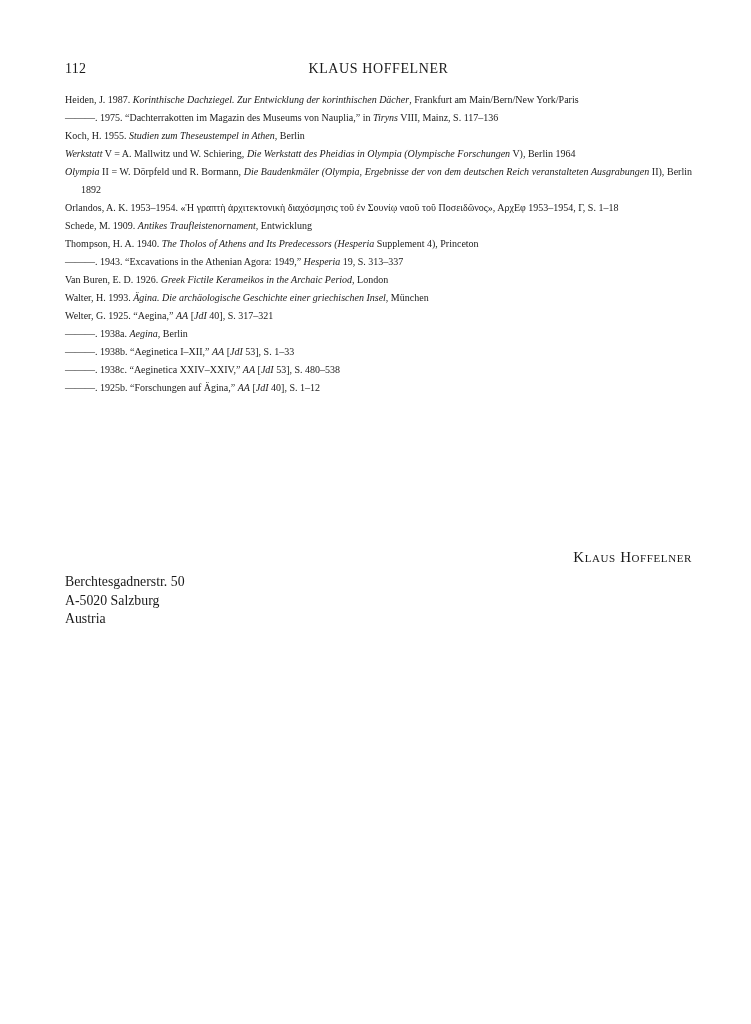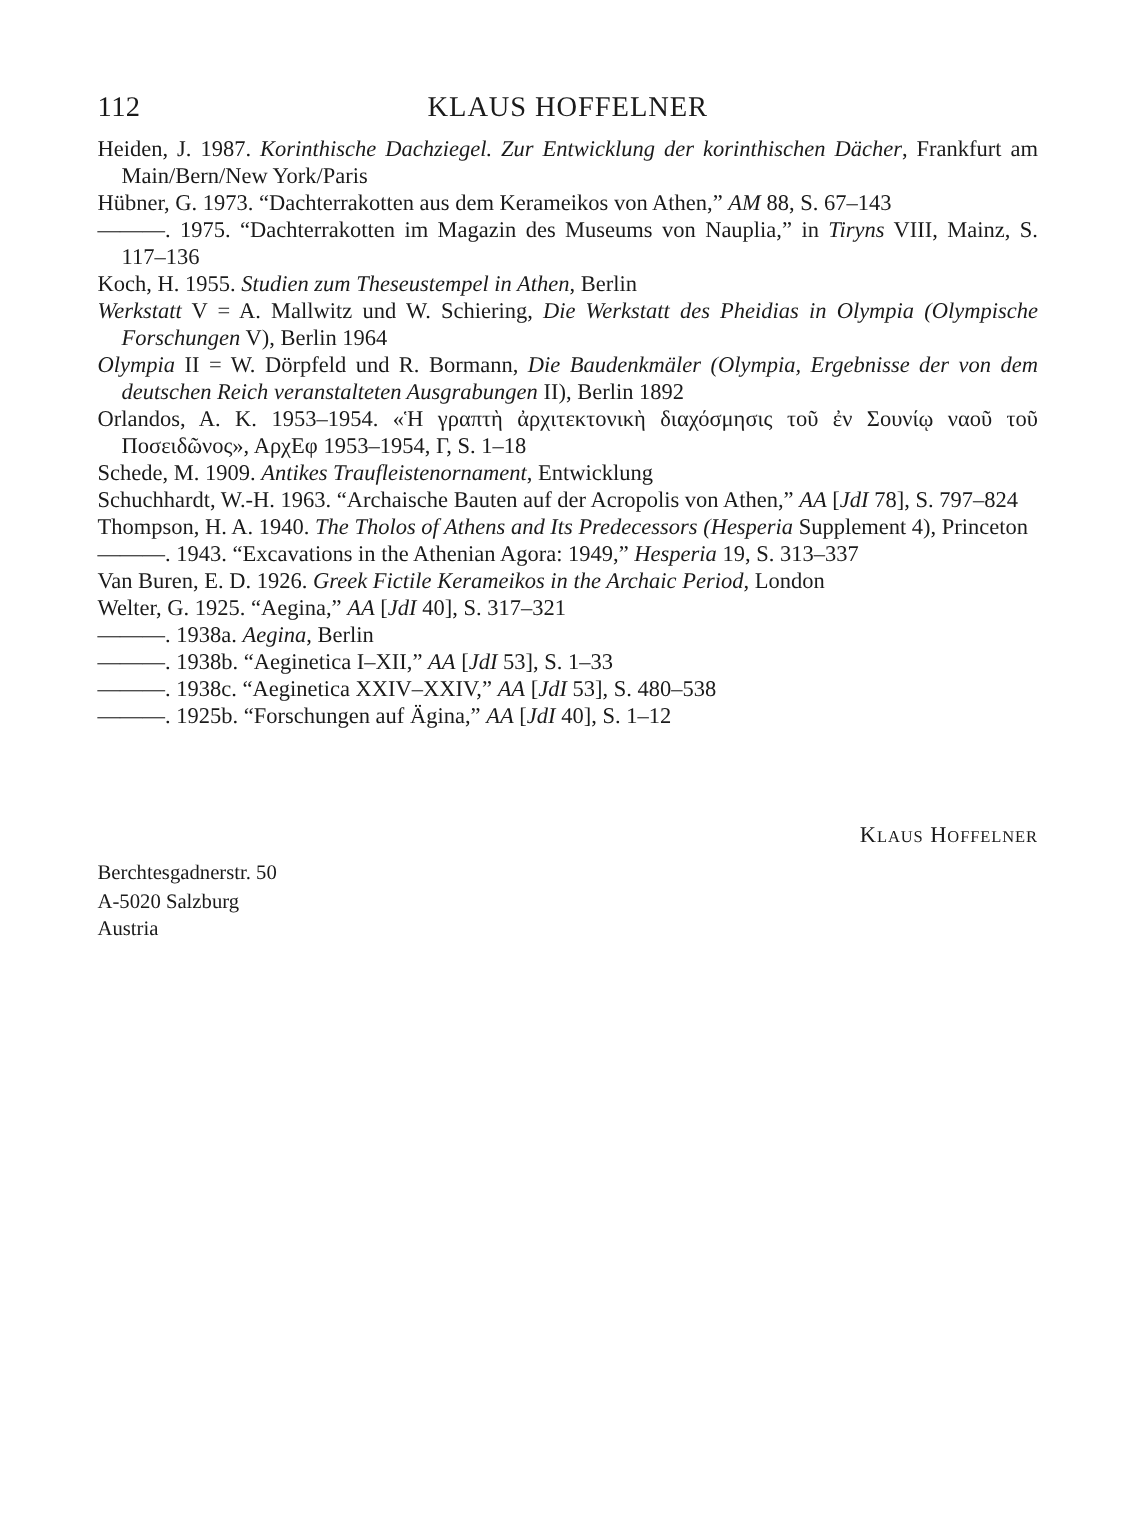--- a/index.html
+++ b/index.html
@@ -15,38 +15,38 @@
     height: 1024px;
     background: #ffffff;
     overflow: hidden;
   }
   .page-header {
     position: absolute;
     top: 61px;
     left: 65px;
     width: 627px;
     height: 18px;
-    font-size: 19px;
+    font-size: 14px;
   }
   .page-number {
     position: absolute;
     left: 0;
     top: 0;
     letter-spacing: 0.3px;
   }
   .running-head {
     text-align: center;
     letter-spacing: 0.6px;
   }
   .bibliography {
     position: absolute;
     top: 91px;
     left: 65px;
     width: 627px;
-    font-size: 15px;
+    font-size: 10px;
     line-height: 18px;
   }
   .bib-entry {
     text-align: justify;
     padding-left: 16px;
     text-indent: -16px;
   }
   .bib-entry .it {
     font-style: italic;
   }
@@ -74,31 +74,30 @@
 <div class="page">
 
   <div class="page-header">
     <span class="page-number">112</span>
     <div class="running-head">KLAUS HOFFELNER</div>
   </div>
 
   <div class="bibliography">
 
   <div class="bib-entry"><span class="rm">Heiden, J. 1987. </span><span class="it">Korinthische Dachziegel. Zur Entwicklung der korinthischen Dächer</span><span class="rm">, Frankfurt am Main/Bern/New York/Paris</span></div>
-      <div class="bib-entry"><span class="rm">Hübner, G. 1973. “Dachterrakotten aus dem Kerameikos von Athen,” </span><span class="it">AM</span><span class="rm"> 88, S. 67–143</span></div>
       <div class="bib-entry"><span class="rm">———. 1975. “Dachterrakotten im Magazin des Museums von Nauplia,” in </span><span class="it">Tiryns</span><span class="rm"> VIII, Mainz, S. 117–136</span></div>
       <div class="bib-entry"><span class="rm">Koch, H. 1955. </span><span class="it">Studien zum Theseustempel in Athen</span><span class="rm">, Berlin</span></div>
       <div class="bib-entry"><span class="it">Werkstatt</span><span class="rm"> V = A. Mallwitz und W. Schiering, </span><span class="it">Die Werkstatt des Pheidias in Olympia (Olympische Forschungen</span><span class="rm"> V), Berlin 1964</span></div>
       <div class="bib-entry"><span class="it">Olympia</span><span class="rm"> II = W. Dörpfeld und R. Bormann, </span><span class="it">Die Baudenkmäler (Olympia, Ergebnisse der von dem deutschen Reich veranstalteten Ausgrabungen</span><span class="rm"> II), Berlin 1892</span></div>
       <div class="bib-entry"><span class="rm">Orlandos, A. K. 1953–1954. «Ἡ γραπτὴ ἀρχιτεκτονικὴ διαχόσμησις τοῦ ἐν Σουνίῳ ναοῦ τοῦ Ποσειδῶνος», ΑρχΕφ 1953–1954, Γ, S. 1–18</span></div>
       <div class="bib-entry"><span class="rm">Schede, M. 1909. </span><span class="it">Antikes Traufleistenornament</span><span class="rm">, Entwicklung</span></div>
-      <div class="bib-entry"><span class="rm">Schuchhardt, W.-H. 1963. “Archaische Bauten auf der Acropolis von Athen,” </span><span class="it">AA</span><span class="rm"> [</span><span class="it">JdI</span><span class="rm"> 78], S. 797–824</span></div>
       <div class="bib-entry"><span class="rm">Thompson, H. A. 1940. </span><span class="it">The Tholos of Athens and Its Predecessors (Hesperia</span><span class="rm"> Supplement 4), Princeton</span></div>
       <div class="bib-entry"><span class="rm">———. 1943. “Excavations in the Athenian Agora: 1949,” </span><span class="it">Hesperia</span><span class="rm"> 19, S. 313–337</span></div>
       <div class="bib-entry"><span class="rm">Van Buren, E. D. 1926. </span><span class="it">Greek Fictile Kerameikos in the Archaic Period</span><span class="rm">, London</span></div>
+      <div class="bib-entry"><span class="rm">Walter, H. 1993. </span><span class="it">Ägina. Die archäologische Geschichte einer griechischen Insel</span><span class="rm">, München</span></div>
       <div class="bib-entry"><span class="rm">Welter, G. 1925. “Aegina,” </span><span class="it">AA</span><span class="rm"> [</span><span class="it">JdI</span><span class="rm"> 40], S. 317–321</span></div>
       <div class="bib-entry"><span class="rm">———. 1938a. </span><span class="it">Aegina</span><span class="rm">, Berlin</span></div>
       <div class="bib-entry"><span class="rm">———. 1938b. “Aeginetica I–XII,” </span><span class="it">AA</span><span class="rm"> [</span><span class="it">JdI</span><span class="rm"> 53], S. 1–33</span></div>
       <div class="bib-entry"><span class="rm">———. 1938c. “Aeginetica XXIV–XXIV,” </span><span class="it">AA</span><span class="rm"> [</span><span class="it">JdI</span><span class="rm"> 53], S. 480–538</span></div>
       <div class="bib-entry"><span class="rm">———. 1925b. “Forschungen auf Ägina,” </span><span class="it">AA</span><span class="rm"> [</span><span class="it">JdI</span><span class="rm"> 40], S. 1–12</span></div>
     </div>
 
   <div class="signature">Klaus Hoffelner</div>
 
   <div class="address">

